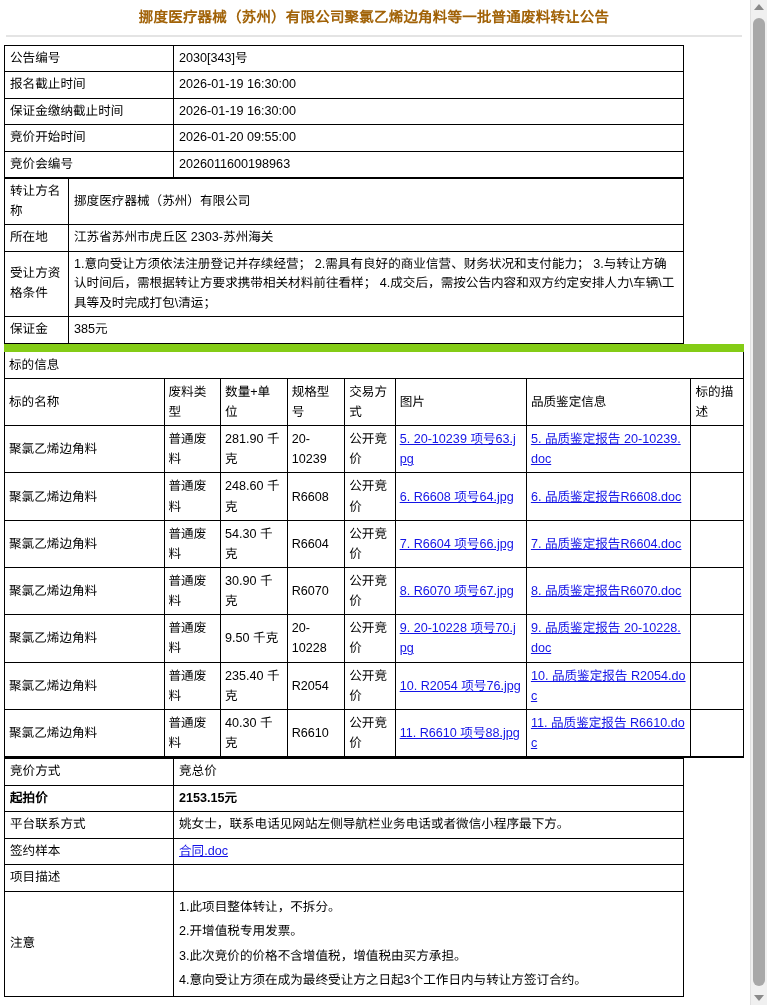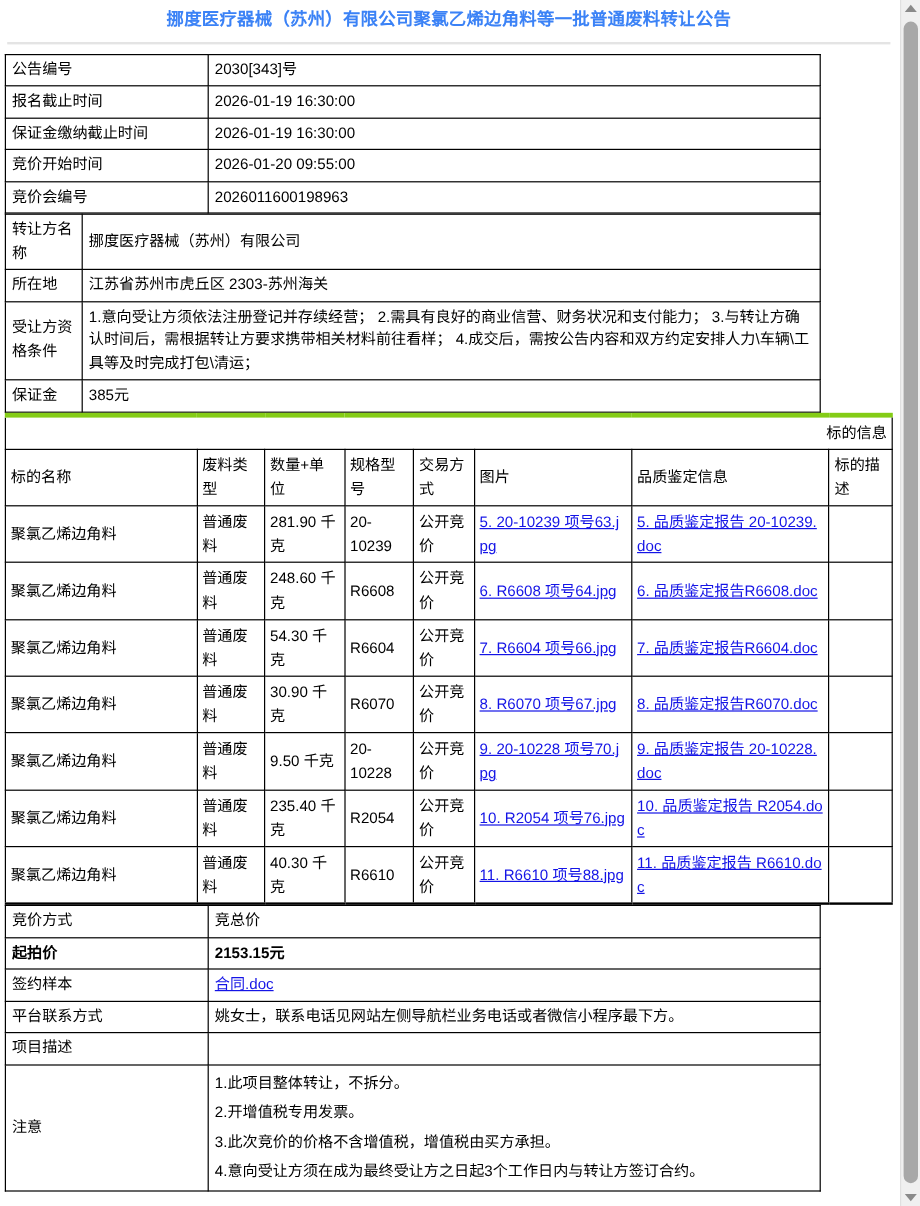--- a/index.html
+++ b/index.html
@@ -20,21 +20,21 @@
     width: 748px;
     box-sizing: border-box;
     padding: 0;
   }
 
   
   .doc-title {
     text-align: center;
     font-size: 14.5px;
     font-weight: bold;
-    color: #3b82f6;
+    color: #a16207;
     padding: 8px 30px 7px 30px;
     line-height: 1.35;
     letter-spacing: 0.2px;
   }
   .title-rule {
     height: 2px;
     background: #e4e4e4;
     margin: 0 6px 8px 6px;
   }
 
@@ -75,22 +75,22 @@
     border: 1px solid #000000;
     padding: 3px 4px;
     vertical-align: middle;
     line-height: 1.6;
     font-weight: normal;
     text-align: left;
     word-wrap: break-word;
     overflow-wrap: break-word;
   }
   table.items tr.hdr-band > td {
-    border-top: 4px solid #84cc16;
-    text-align: right;
+    border-top: 8px solid #84cc16;
+    text-align: left;
     padding: 3px 4px;
   }
   table.items tr.last-item > td { border-bottom: 2px solid #000000; }
 
   .c-name   { width: 158px; }
   .c-type   { width: 56px;  }
   .c-qty    { width: 66px;  }
   .c-spec   { width: 57px;  }
   .c-mode   { width: 50px;  }
   .c-pic    { width: 130px; }
@@ -311,26 +311,26 @@
         <tbody>
           <tr>
             <td class="lbl-wide">竞价方式</td>
             <td>竞总价</td>
           </tr>
           <tr>
             <td class="lbl-wide bold">起拍价</td>
             <td class="bold">2153.15元</td>
           </tr>
           <tr>
+            <td class="lbl-wide">平台联系方式</td>
+            <td>姚女士，联系电话见网站左侧导航栏业务电话或者微信小程序最下方。</td>
+          </tr>
+          <tr>
             <td class="lbl-wide">签约样本</td>
             <td><a class="lnk">合同.doc</a></td>
-          </tr>
-          <tr>
-            <td class="lbl-wide">平台联系方式</td>
-            <td>姚女士，联系电话见网站左侧导航栏业务电话或者微信小程序最下方。</td>
           </tr>
           <tr>
             <td class="lbl-wide">项目描述</td>
             <td></td>
           </tr>
           <tr>
             <td class="lbl-wide">注意</td>
             <td>
               <span class="notes-line">1.此项目整体转让，不拆分。</span>
               <span class="notes-line">2.开增值税专用发票。</span>

